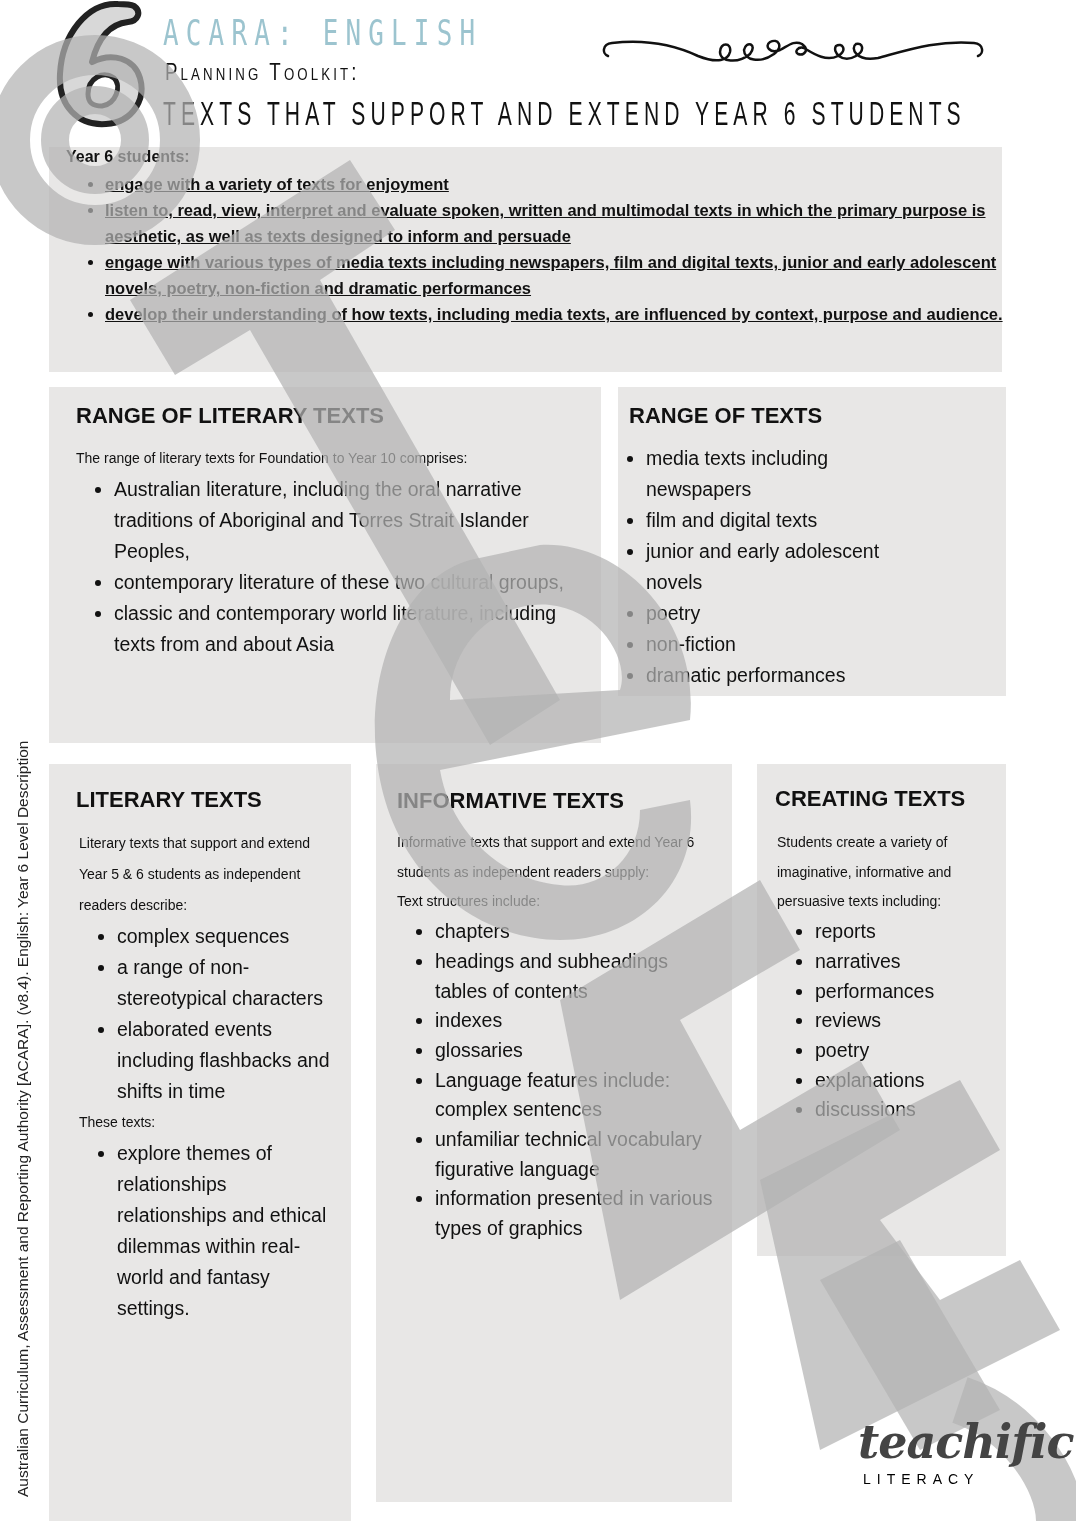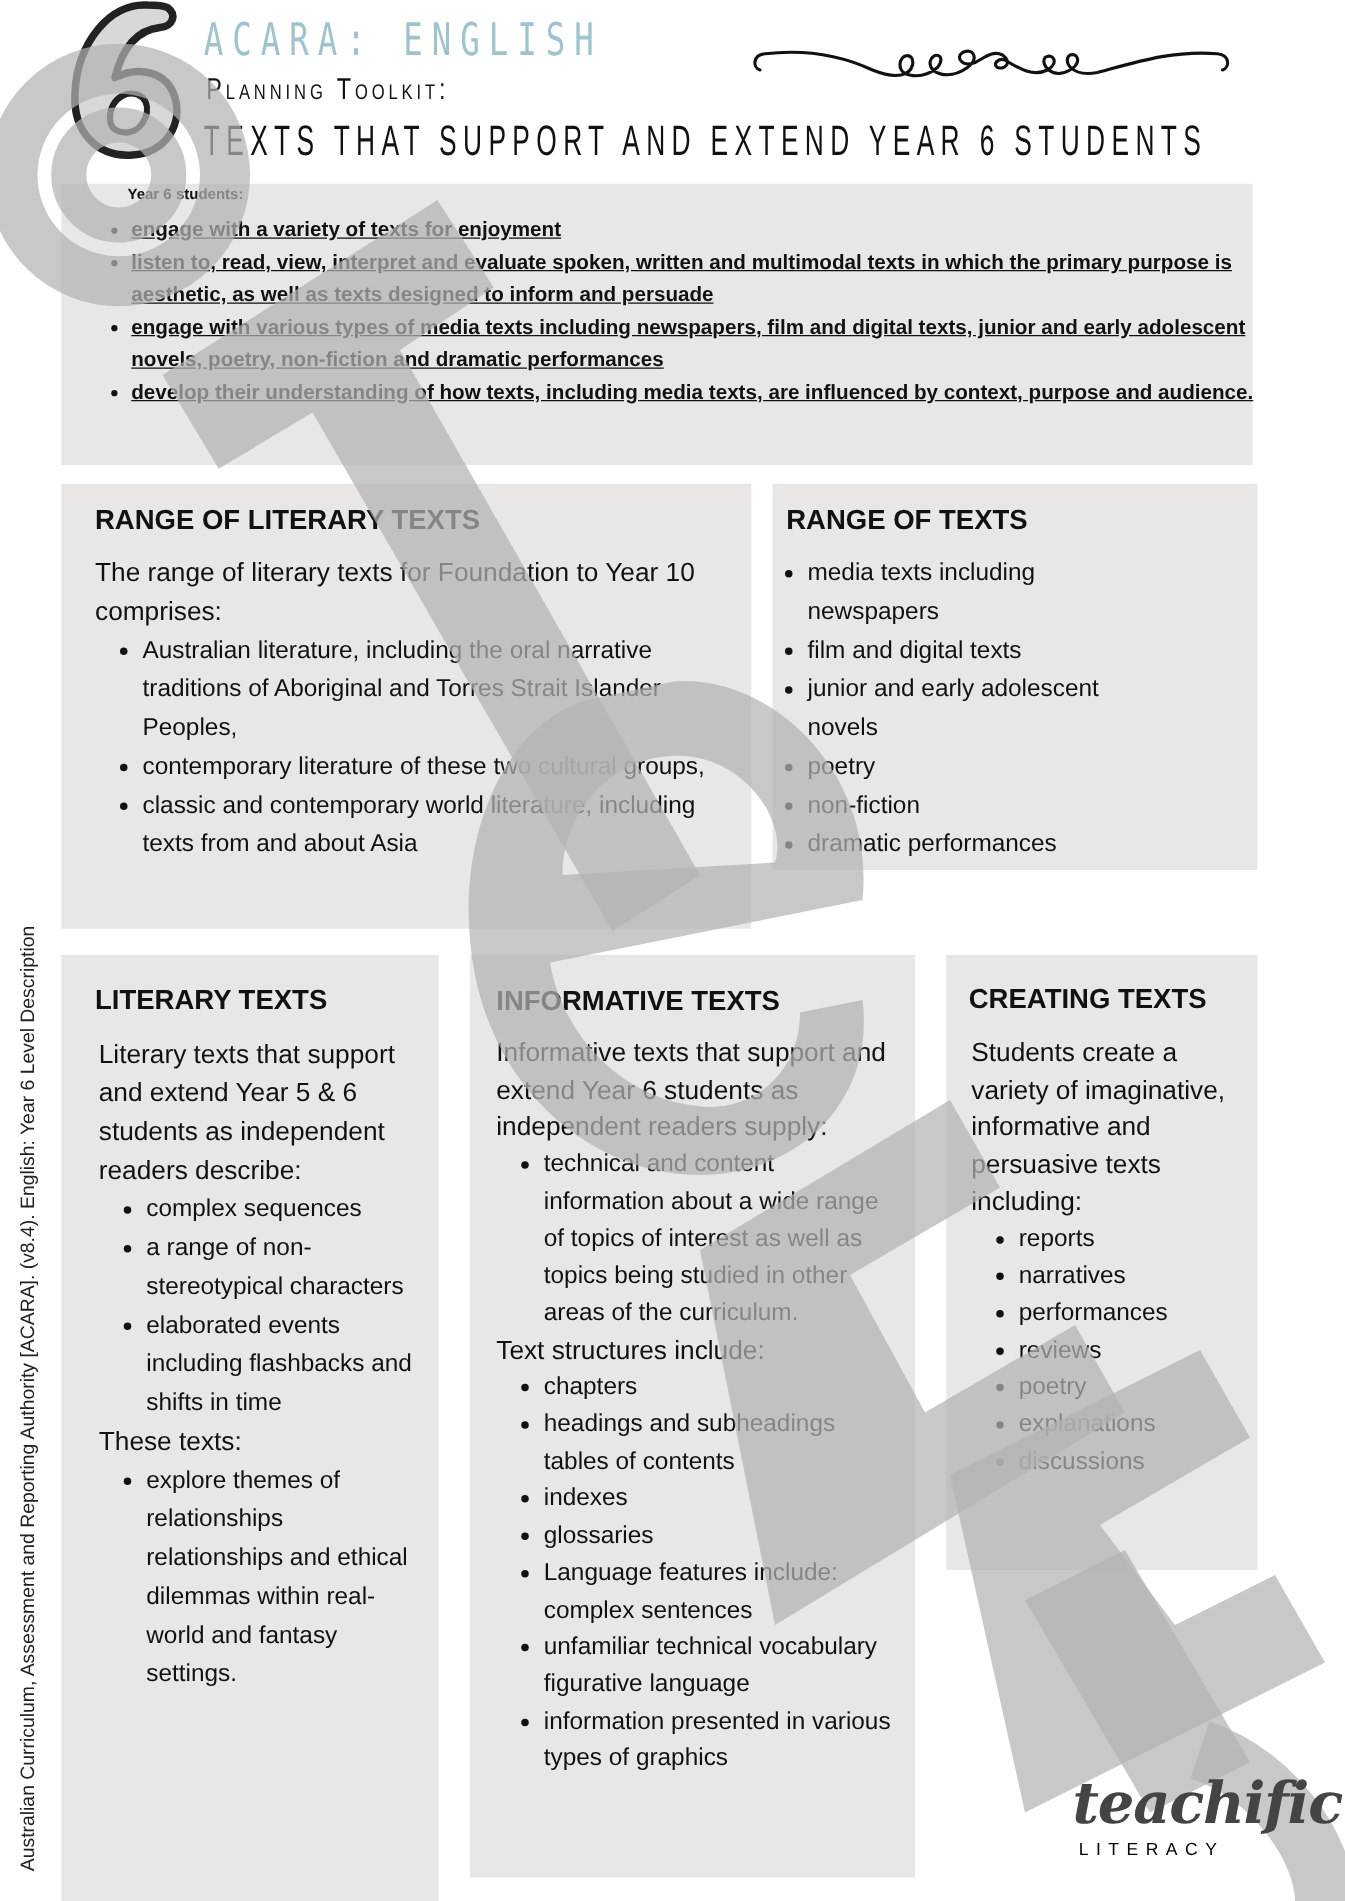--- a/index.html
+++ b/index.html
@@ -37,30 +37,30 @@
     transform: scaleX(0.62); transform-origin: left top;
     white-space: nowrap;
   }
   .flourish { position: absolute; left: 598px; top: 34px; width: 390px; height: 36px; }
 
   
   .box { position: absolute; background: #e8e7e6; z-index: 1; }
   .intro { left: 49px; top: 147px; width: 953px; height: 225px; }
   .intro-label {
     position: absolute; left: 17px; top: 1px;
-    font-size: 12px; font-weight: bold; margin-left: 36px;
+    font-size: 16px; font-weight: bold;
   }
   .intro ul { position: absolute; left: 36px; top: 24px; margin: 0; padding: 0 0 0 20px; width: 900px; text-decoration: underline; }
   .intro li { font-size: 16.5px; font-weight: bold; line-height: 26px; }
 
   .box h2 {
     margin: 0; font-size: 22px; font-weight: bold; letter-spacing: 0px;
     position: absolute;
   }
-  .body-text { font-size: 21px; line-height: 31px; }
+  .body-text { font-size: 14px; line-height: 31px; }
   .box ul.b { margin: 0; padding-left: 38px; }
   .box ul.b li { font-size: 19.5px; line-height: 31px; }
 
   .rlit { left: 49px; top: 387px; width: 552px; height: 356px; }
   .rlit h2 { left: 27px; top: 16px; }
 
   .rtexts { left: 618px; top: 387px; width: 388px; height: 309px; }
   .rtexts h2 { left: 11px; top: 16px; }
 
   .lit { left: 49px; top: 764px; width: 302px; height: 932px; }
@@ -157,23 +157,20 @@
     <ul class="b">
       <li>explore themes of relationships relationships and ethical dilemmas within real-world and fantasy settings.</li>
     </ul>
   </div>
 </div>
 
 <div class="box info">
   <h2>INFORMATIVE TEXTS</h2>
   <div class="content-block" style="left:21px; top:64px; width:320px;">
     <div class="body-text" style="line-height:29.7px;">Informative texts that support and extend Year 6 students as independent readers supply:</div>
-    <ul class="b">
-      <li style="line-height:29.7px;">technical and content information about a wide range of topics of interest as well as topics being studied in other areas of the curriculum.</li>
-    </ul>
     <div class="body-text" style="line-height:29.7px;">Text structures include:</div>
     <ul class="b">
       <li style="line-height:29.7px;">chapters</li>
       <li style="line-height:29.7px;">headings and subheadings tables of contents</li>
       <li style="line-height:29.7px;">indexes</li>
       <li style="line-height:29.7px;">glossaries</li>
       <li style="line-height:29.7px;">Language features include: complex sentences</li>
       <li style="line-height:29.7px;">unfamiliar technical vocabulary figurative language</li>
       <li style="line-height:29.7px;">information presented in various types of graphics</li>
     </ul>

